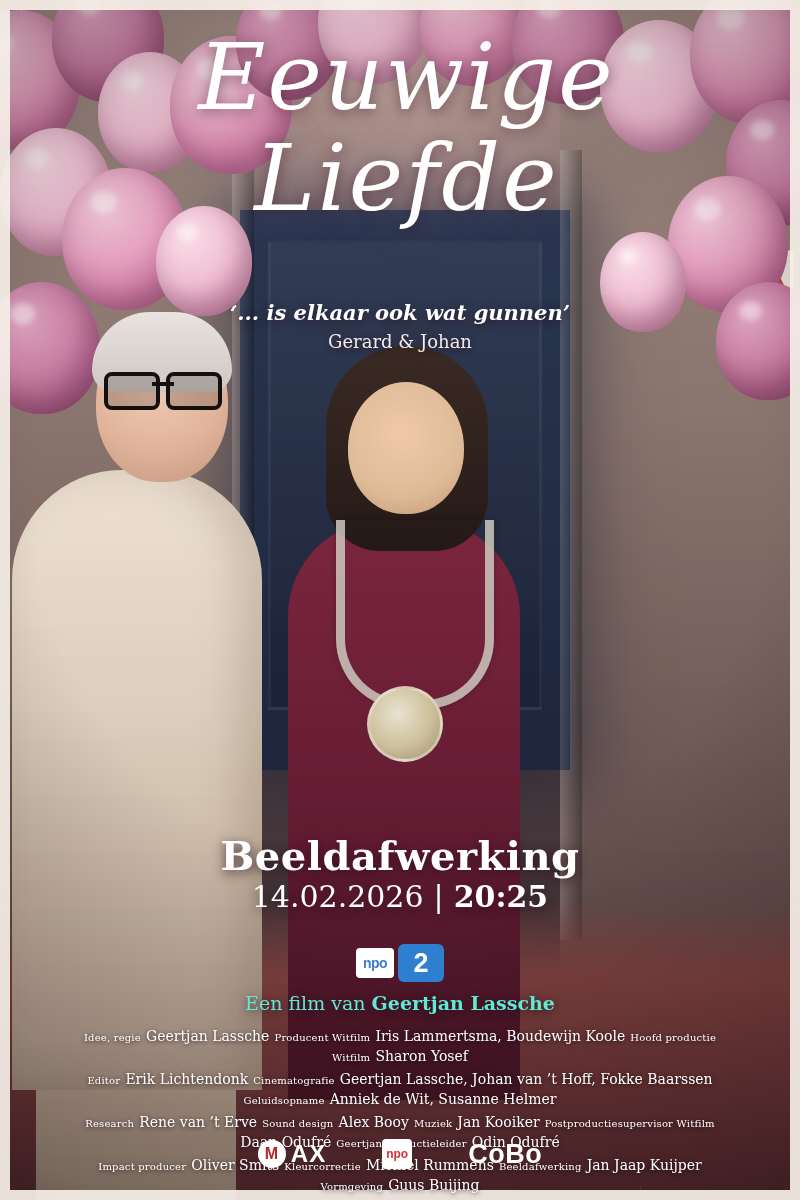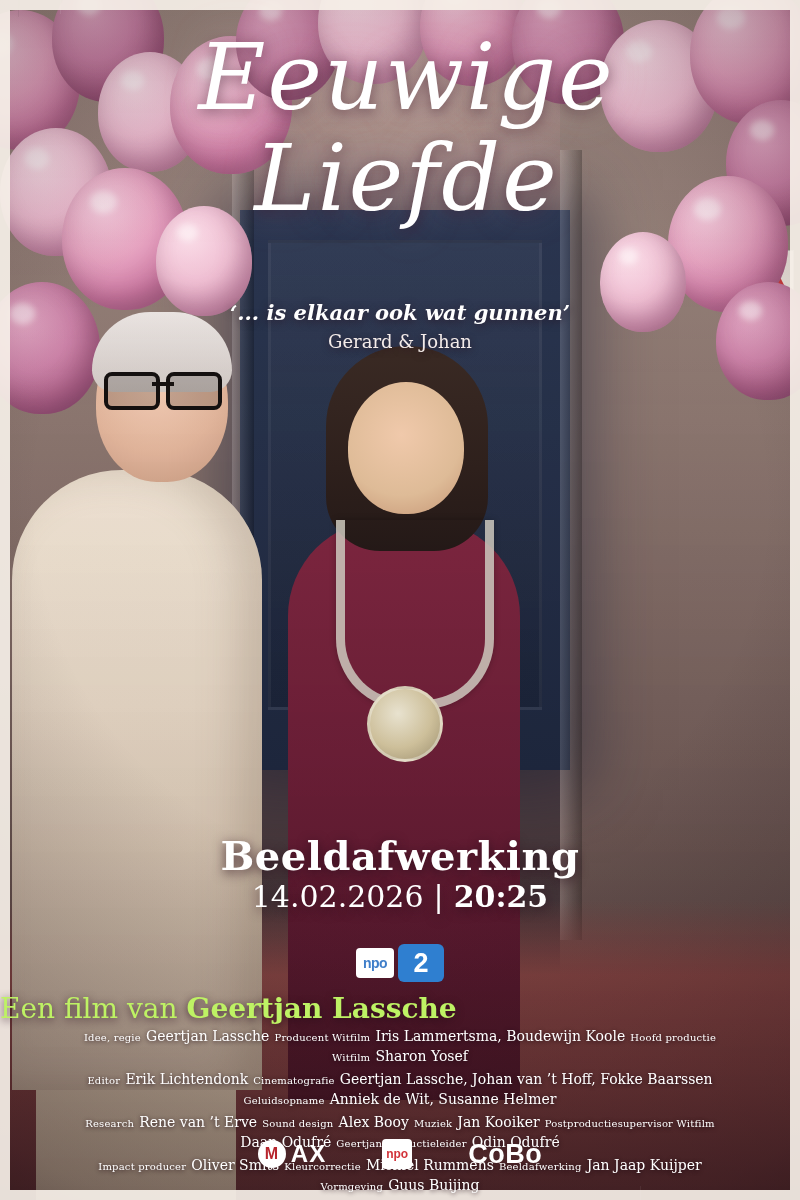--- a/index.html
+++ b/index.html
@@ -332,24 +332,25 @@
     color: #ffffff;
     font-family: "Liberation Sans", sans-serif;
     font-weight: bold;
     font-size: 27px;
     display: flex; align-items: center; justify-content: center;
   }
 
   .director {
     position: absolute;
     left: 0; right: 0; top: 992px;
-    z-index: 20;
-    font-family: "DejaVu Serif", serif;
-    font-size: 28px;
-    color: #bef264;
+    text-align: center;
+    z-index: 20;
+    font-family: "DejaVu Serif", serif;
+    font-size: 19px;
+    color: #5eead4;
     text-shadow: 0 2px 8px rgba(40,12,26,0.8);
   }
   .director b { font-weight: bold; }
 
   
   .credits {
     position: absolute;
     left: 70px; right: 70px; top: 1026px;
     text-align: center;
     z-index: 20;

